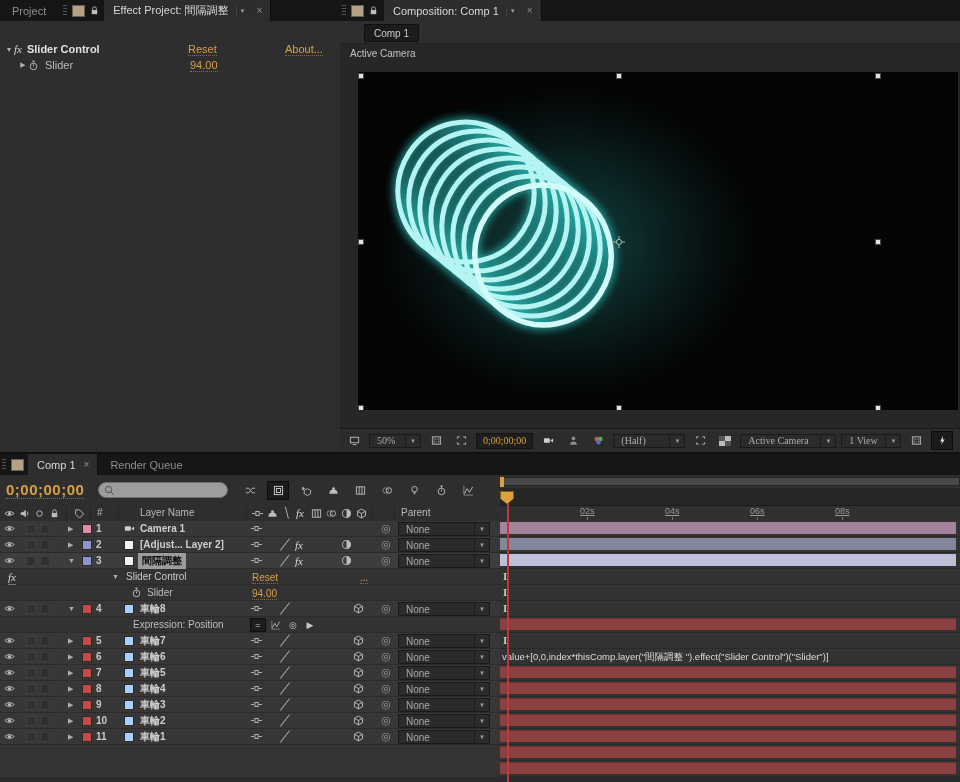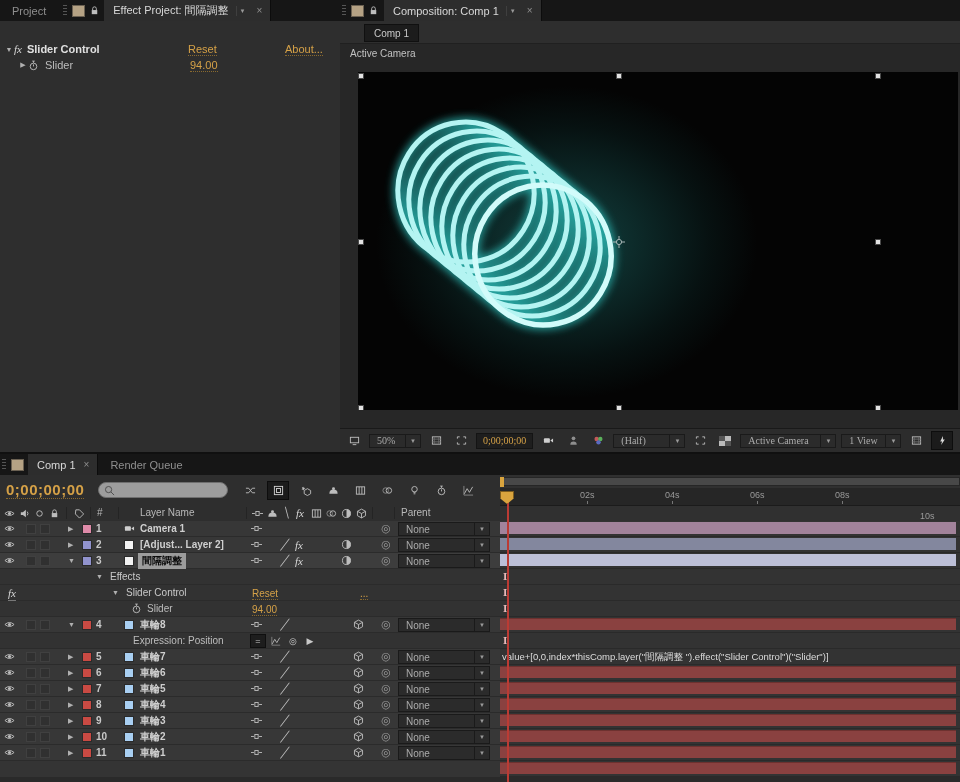--- a/index.html
+++ b/index.html
@@ -72,21 +72,21 @@
   .sq{width:10px;height:10px;border:1px solid #2a2a2a;box-sizing:border-box;}
   .dim{width:10px;height:10px;background:#303030;border:1px solid #404040;box-sizing:border-box;}
   .lbl-pink{background:#df8ba9;} .lbl-lav{background:#9193cd;} .lbl-red{background:#c94a43;}
   .th-white{background:#f2f2f2;} .th-blue{background:#a9cff2;}
   .selname{background:#9c9c9c;color:#0a0a0a;padding:1px 4px;font-weight:bold;}
 
   
   #track{position:absolute;left:500px;top:21px;width:460px;height:309px;background:#303030;}
   #workarea{position:absolute;left:0;top:2px;width:100%;height:9px;background:#484848;border:1px solid #262626;box-sizing:border-box;}
   #ruler{position:absolute;left:0;top:13px;width:100%;height:17px;background:#262626;border-bottom:1px solid #1b1b1b;font-size:9px;color:#9a9a9a;}
-  #ruler .tick{position:absolute;top:2px;}
+  #ruler .tick{position:absolute;top:18px;text-decoration:underline;}
   #ruler .tick::after{content:"";position:absolute;left:50%;top:11px;width:1px;height:3px;background:#777;}
   #ruler .tick:nth-of-type(1){left:80px;} #ruler .tick:nth-of-type(2){left:165px;}
   #ruler .tick:nth-of-type(3){left:250px;} #ruler .tick:nth-of-type(4){left:335px;} #ruler .tick:nth-of-type(5){left:420px;margin-top:21px;}
   #trows{position:absolute;left:0;top:46px;width:100%;}
   .trow{position:relative;height:16px;border-bottom:1px solid #2a2a2a;box-sizing:border-box;background:#333;}
   .bar{position:absolute;left:0;right:4px;top:1px;bottom:2px;}
   .bar-mauve{background:#a2839b;} .bar-lav{background:#83879e;} .bar-sel{background:#bdc0d8;} .bar-maroon{background:#8a4140;border-top:1px solid #6d312f;}
   .ib{position:absolute;left:3px;top:1px;color:#e9bcbc;font-weight:bold;font-size:11px;font-family:"Liberation Serif",serif;}
   #exprtext{position:absolute;left:2px;top:2px;font-size:9.5px;color:#dcdcdc;white-space:nowrap;}
   #ph-line{position:absolute;left:507px;top:37px;width:2px;height:292px;background:#bb3b34;z-index:30;}
@@ -622,24 +622,20 @@
               <use href="#i-half"></use>
             </svg>
           </span>
         <span class="c pick">◎</span>
         <span class="dd">
             <i style="font-style:normal">None</i>
             <b>▼</b>
           </span>
       </div>
 
-      <div class="lrow prow">
-        <span class="c tw" style="left:96px">▼</span>
-        <span class="c" style="left:110px;color:#c9c9c9">Effects</span>
-      </div>
 
       <div class="lrow prow">
         <span class="c fxit" style="left:8px;border-bottom:1px solid #777">fx</span>
         <span class="c tw" style="left:112px">▼</span>
         <span class="c" style="left:126px;color:#c9c9c9">Slider Control</span>
         <span class="c goldu" style="left:252px;height:12px;top:2px">Reset</span>
         <span class="c goldu" style="left:360px;height:12px;top:2px">...</span>
       </div>
 
       <div class="lrow prow">

